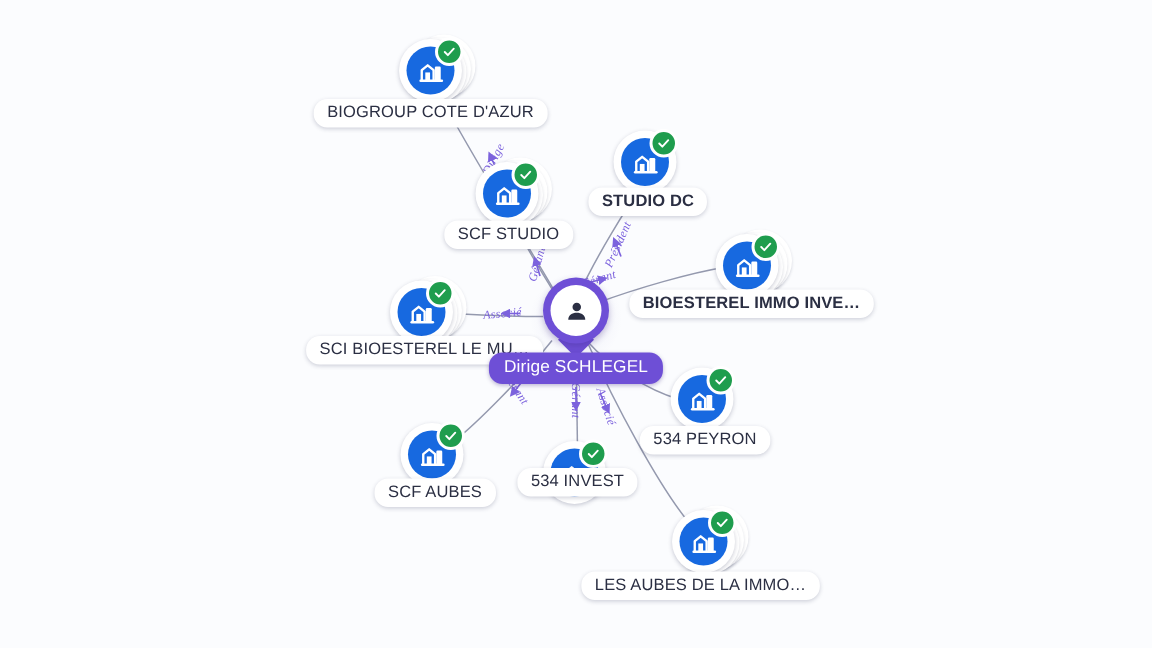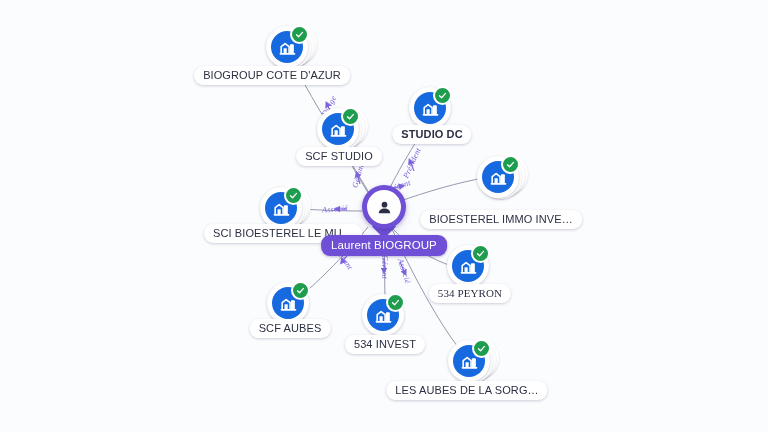--- a/index.html
+++ b/index.html
@@ -189,21 +189,21 @@
               </svg>
             </div>
             <div class="badge">
               <svg width="9" height="9" viewBox="0 0 24 24" fill="none">
                 <path d="M4 12.5 9.5 18 20 6.5" stroke="#ffffff" stroke-width="3.4" stroke-linecap="round" stroke-linejoin="round"></path>
               </svg>
             </div>
           </div>
         </div>
       </div>
-      <div class="lbl" style="left: 272px; top: 66px; text-align: right;">BIOGROUP COTE D'AZUR</div>
+      <div class="lbl" style="left: 287px; top: 66px; text-align: right;">BIOGROUP COTE D'AZUR</div>
       <div class="node" style="left: 340px; top: 129px;">
         <div class="node-art">
           <div class="stack s1"></div>
           <div class="stack s2"></div>
           <div class="stack s3"></div>
           <div class="disc">
             <div class="inner">
               <svg width="19" height="19" viewBox="0 0 24 24" fill="none">
                 <path d="M3 20h18" stroke="#ffffff" stroke-width="2" stroke-linecap="round"></path>
                 <path d="M4 20V11l5-4 5 4v9" stroke="#ffffff" stroke-width="2" stroke-linejoin="round"></path>
@@ -255,21 +255,21 @@
               </svg>
             </div>
             <div class="badge">
               <svg width="9" height="9" viewBox="0 0 24 24" fill="none">
                 <path d="M4 12.5 9.5 18 20 6.5" stroke="#ffffff" stroke-width="3.4" stroke-linecap="round" stroke-linejoin="round"></path>
               </svg>
             </div>
           </div>
         </div>
       </div>
-      <div class="lbl" style="left: 501px; top: 210px;">BIOESTEREL IMMO INVE…</div>
+      <div class="lbl" style="left: 501px; top: 193px; font-weight: bold;">BIOESTEREL IMMO INVE…</div>
       <div class="node" style="left: 283px; top: 208px;">
         <div class="node-art">
           <div class="stack s1"></div>
           <div class="stack s2"></div>
           <div class="stack s3"></div>
           <div class="disc">
             <div class="inner">
               <svg width="19" height="19" viewBox="0 0 24 24" fill="none">
                 <path d="M3 20h18" stroke="#ffffff" stroke-width="2" stroke-linecap="round"></path>
                 <path d="M4 20V11l5-4 5 4v9" stroke="#ffffff" stroke-width="2" stroke-linejoin="round"></path>
@@ -298,21 +298,21 @@
               </svg>
             </div>
             <div class="badge">
               <svg width="9" height="9" viewBox="0 0 24 24" fill="none">
                 <path d="M4 12.5 9.5 18 20 6.5" stroke="#ffffff" stroke-width="3.4" stroke-linecap="round" stroke-linejoin="round"></path>
               </svg>
             </div>
           </div>
         </div>
       </div>
-      <div class="lbl" style="left: 470px; top: 284px; font-family: Liberation Serif, serif;">534 PEYRON</div>
+      <div class="lbl" style="left: 470px; top: 284px;">534 PEYRON</div>
       <div class="node" style="left: 290px; top: 303px;">
         <div class="node-art">
           <div class="disc">
             <div class="inner">
               <svg width="19" height="19" viewBox="0 0 24 24" fill="none">
                 <path d="M3 20h18" stroke="#ffffff" stroke-width="2" stroke-linecap="round"></path>
                 <path d="M4 20V11l5-4 5 4v9" stroke="#ffffff" stroke-width="2" stroke-linejoin="round"></path>
                 <rect x="15" y="8" width="5" height="12" rx="1" fill="#ffffff"></rect>
                 <rect x="7" y="13" width="4" height="7" fill="#ffffff"></rect>
               </svg>
@@ -338,21 +338,21 @@
               </svg>
             </div>
             <div class="badge">
               <svg width="9" height="9" viewBox="0 0 24 24" fill="none">
                 <path d="M4 12.5 9.5 18 20 6.5" stroke="#ffffff" stroke-width="3.4" stroke-linecap="round" stroke-linejoin="round"></path>
               </svg>
             </div>
           </div>
         </div>
       </div>
-      <div class="lbl" style="left: 385px; top: 335px;">534 INVEST</div>
+      <div class="lbl" style="left: 385px; top: 312px;">534 INVEST</div>
       <div class="node" style="left: 471px; top: 361px;">
         <div class="node-art">
           <div class="stack s1"></div>
           <div class="stack s2"></div>
           <div class="stack s3"></div>
           <div class="disc">
             <div class="inner">
               <svg width="19" height="19" viewBox="0 0 24 24" fill="none">
                 <path d="M3 20h18" stroke="#ffffff" stroke-width="2" stroke-linecap="round"></path>
                 <path d="M4 20V11l5-4 5 4v9" stroke="#ffffff" stroke-width="2" stroke-linejoin="round"></path>
@@ -361,32 +361,32 @@
               </svg>
             </div>
             <div class="badge">
               <svg width="9" height="9" viewBox="0 0 24 24" fill="none">
                 <path d="M4 12.5 9.5 18 20 6.5" stroke="#ffffff" stroke-width="3.4" stroke-linecap="round" stroke-linejoin="round"></path>
               </svg>
             </div>
           </div>
         </div>
       </div>
-      <div class="lbl" style="left: 467px; top: 381px;">LES AUBES DE LA SORG…</div>
+      <div class="lbl" style="left: 467px; top: 381px;">LES AUBES DE LA IMMO…</div>
       <div class="node" style="left: 384px; top: 212px;">
         <div class="pin-shadow"></div>
         <div class="pin-wrap">
           <div class="pin">
             <div class="pin-tip"></div>
             <div class="pin-body"></div>
             <div class="pin-face">
               <svg width="17" height="17" viewBox="0 0 24 24" fill="#2b2f43">
                 <circle cx="12" cy="8" r="4"></circle>
                 <path d="M4 20c0-4.2 3.6-6.5 8-6.5s8 2.3 8 6.5z"></path>
               </svg>
             </div>
           </div>
         </div>
       </div>
-      <div class="lbl person" style="left: 384px; top: 235px;">Laurent BIOGROUP</div>
+      <div class="lbl person" style="left: 384px; top: 235px;">Dirige SCHLEGEL</div>
     </div>
 
 </div>
 
 </body></html>

